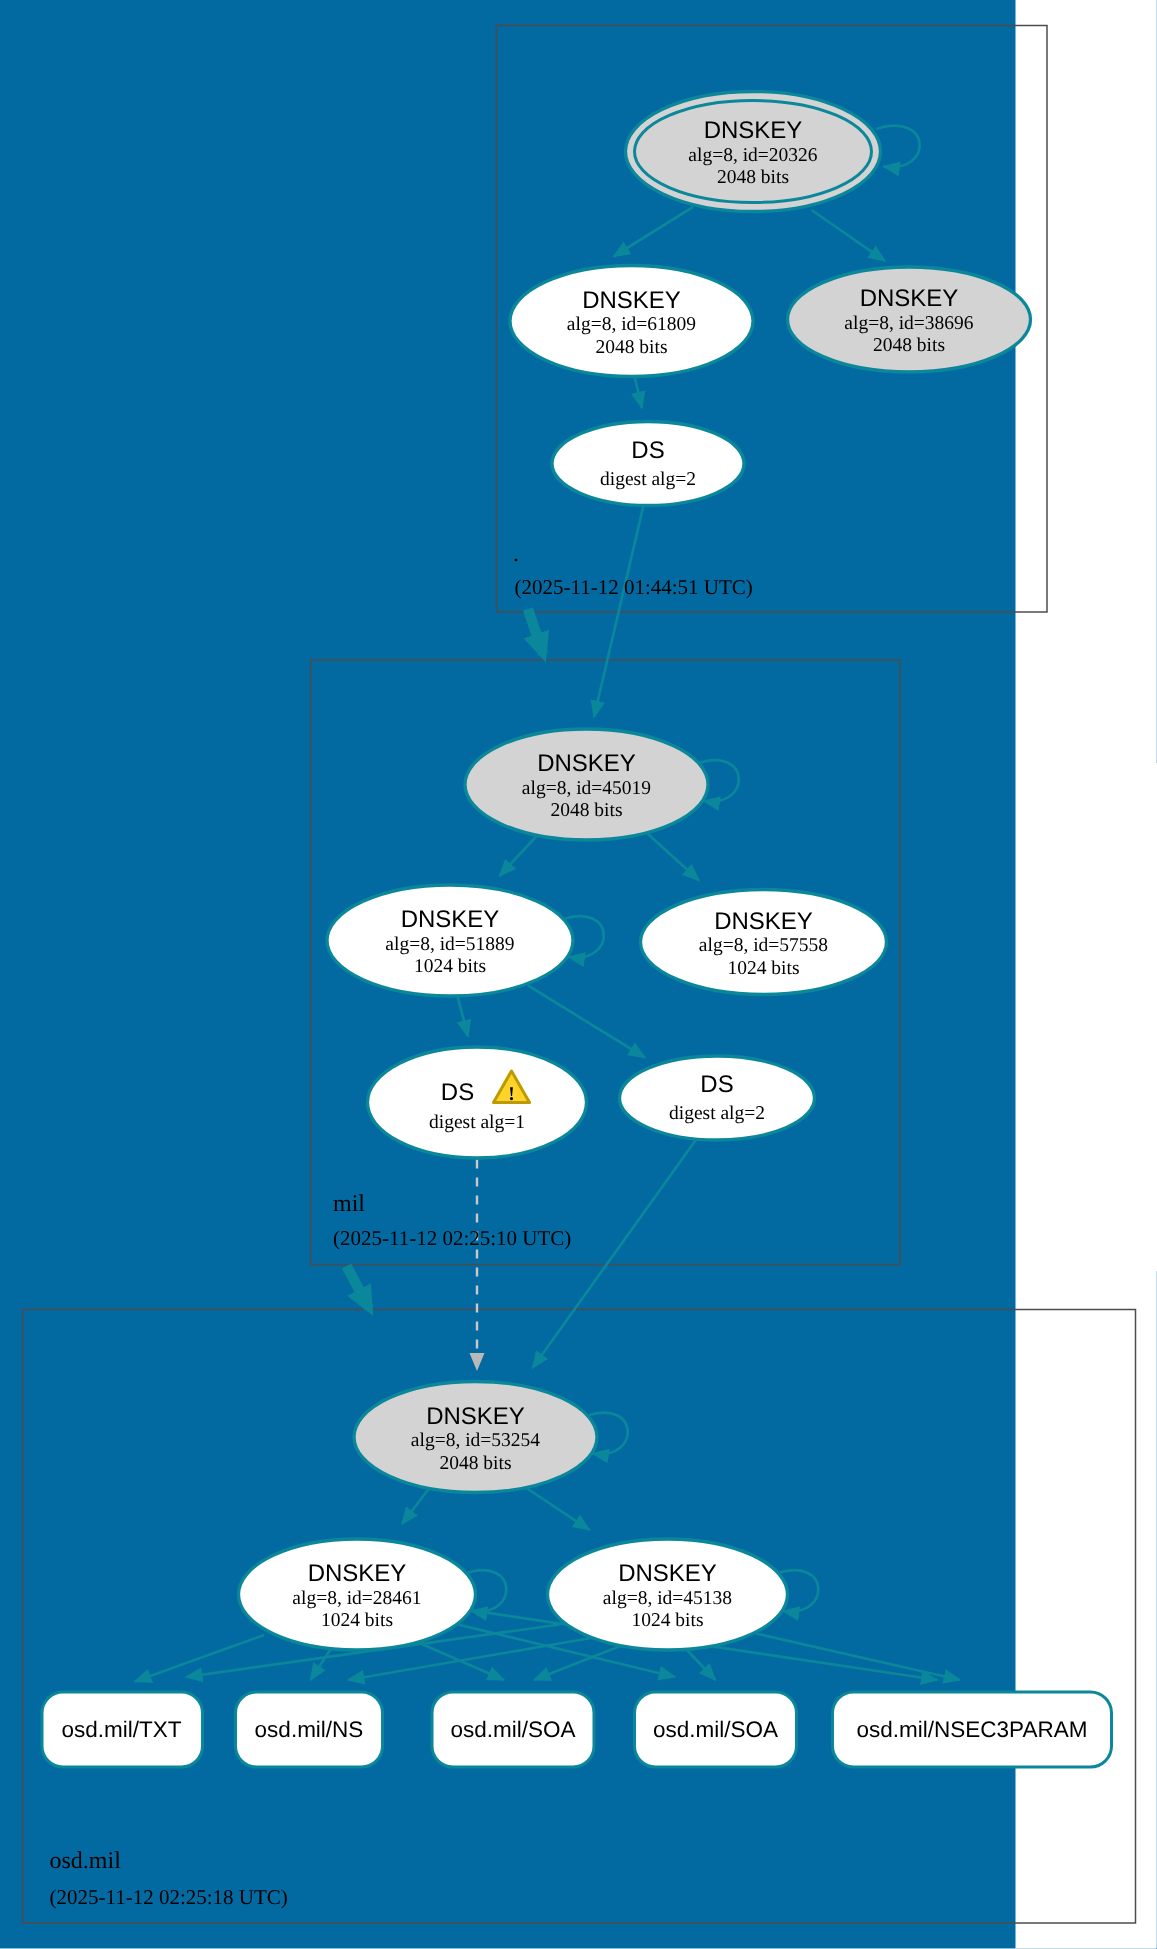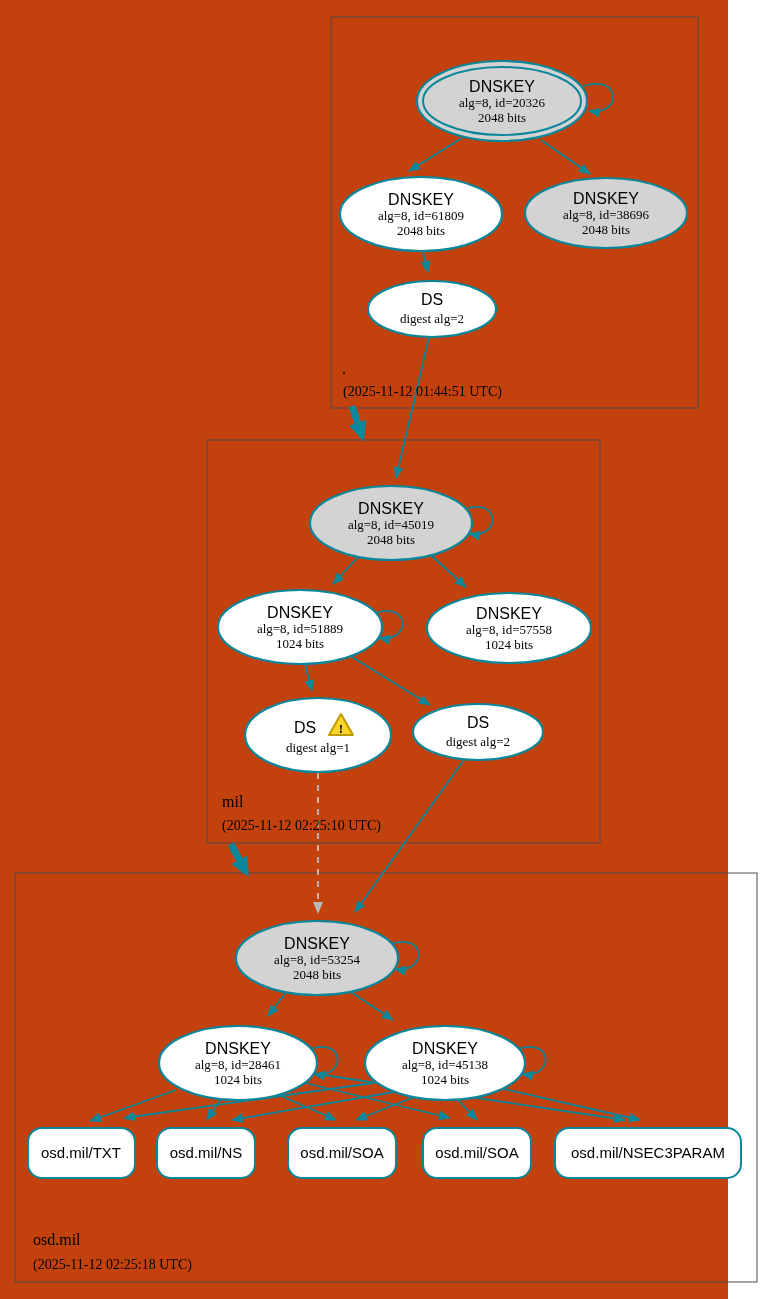--- a/index.html
+++ b/index.html
@@ -1,16 +1,16 @@
 <!DOCTYPE html>
 <html><head>
 <meta charset="utf-8">
 <style>
   html,body{margin:0;padding:0;background:#ffffff;}
-  .stage{position:relative;width:728px;height:1299px;background:#c2410c;}
+  .stage{position:relative;width:677px;height:1299px;background:#0369a1;}
   .box{fill:none;stroke:#4c4c4c;stroke-width:1;}
   .edge{stroke:#0a879a;stroke-width:1.8;fill:none;}
   .edge-thick{stroke:#0a879a;stroke-width:7;fill:none;}
   .edge-dashed{stroke:#c9c9c9;stroke-width:1.6;stroke-dasharray:6 6;fill:none;}
   .n-gray{fill:#d3d3d3;stroke:#0a879a;stroke-width:2.2;}
   .n-gray-inner{fill:none;stroke:#0a879a;stroke-width:2;}
   .n-white{fill:#ffffff;stroke:#0a879a;stroke-width:2.2;}
   .rr{fill:#ffffff;stroke:#0a879a;stroke-width:2;}
   text{fill:#000000;}
   .t-title{font:16px "Liberation Sans", sans-serif;text-anchor:middle;}

